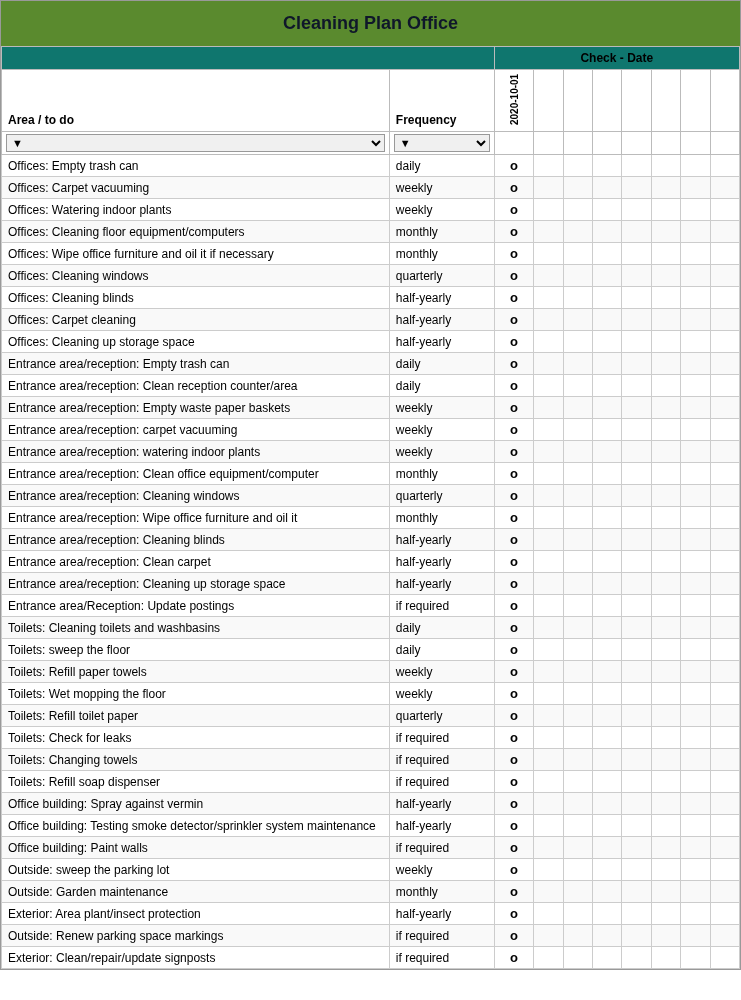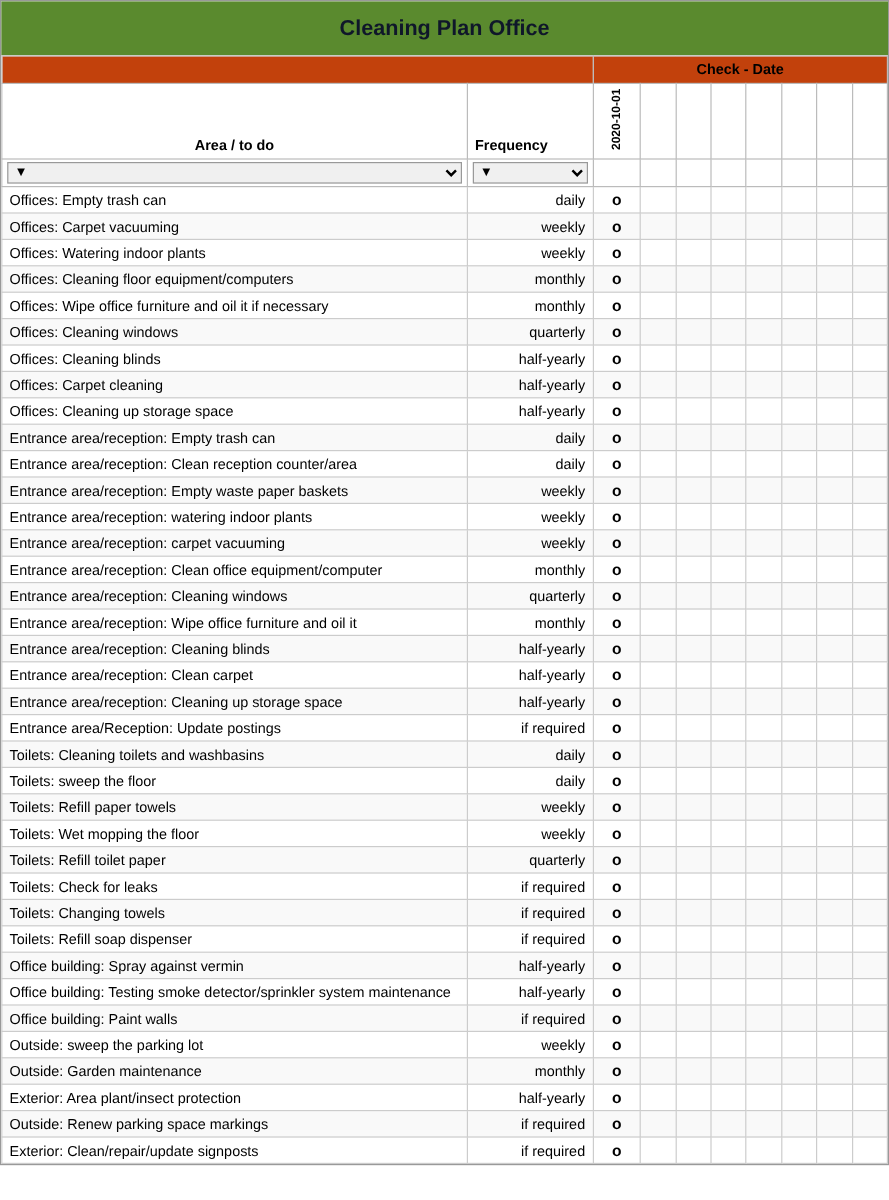--- a/index.html
+++ b/index.html
@@ -30,39 +30,39 @@
       width: 100%;
       border-collapse: collapse;
       table-layout: fixed;
     }
     col.area { width: 370px; }
     col.freq { width: 100px; }
     col.date-col { width: 38px; }
     col.check-col { width: 28px; }
 
     thead tr.check-header th {
-      background: #c2410c;
+      background: #0f766e;
       border: 1px solid #bbb;
       text-align: center;
       font-weight: bold;
       font-size: 12px;
       padding: 4px 2px;
     }
     thead tr.check-header th.check-date-label {
       text-align: center;
       font-weight: bold;
       font-size: 12px;
     }
     thead tr.col-header th {
       background: #fff;
       border: 1px solid #bbb;
       font-weight: bold;
       font-size: 12px;
       padding: 4px 6px;
-      text-align: center;
+      text-align: left;
       vertical-align: bottom;
     }
     thead tr.col-header th.freq-header {
       text-align: left;
     }
     thead tr.col-header th.date-rotated {
       text-align: center;
       vertical-align: bottom;
       padding: 2px;
       font-size: 10px;
@@ -95,21 +95,21 @@
       font-size: 12px;
       vertical-align: middle;
     }
     tbody tr td.check-cell {
       text-align: center;
       font-size: 13px;
       font-weight: bold;
       padding: 3px 2px;
     }
     tbody tr td.freq-cell {
-      text-align: right;
+      text-align: left;
       margin-left: 14px;
     }
     tbody tr:nth-child(even) { background: #f9f9f9; }
     tbody tr:nth-child(odd) { background: #fff; }
     .empty-check-cell {
       border: 1px solid #ccc;
     }
   </style>
 </head>
 <body>
@@ -309,33 +309,33 @@
             <td class="check-cell">o</td>
             <td class="empty-check-cell"></td>
             <td class="empty-check-cell"></td>
             <td class="empty-check-cell"></td>
             <td class="empty-check-cell"></td>
             <td class="empty-check-cell"></td>
             <td class="empty-check-cell"></td>
             <td class="empty-check-cell"></td>
           </tr>
           <tr>
+            <td>Entrance area/reception: carpet vacuuming</td>
+            <td class="freq-cell">weekly</td>
+            <td class="check-cell">o</td>
+            <td class="empty-check-cell"></td>
+            <td class="empty-check-cell"></td>
+            <td class="empty-check-cell"></td>
+            <td class="empty-check-cell"></td>
+            <td class="empty-check-cell"></td>
+            <td class="empty-check-cell"></td>
+            <td class="empty-check-cell"></td>
+          </tr>
+          <tr>
             <td>Entrance area/reception: watering indoor plants</td>
-            <td class="freq-cell">weekly</td>
-            <td class="check-cell">o</td>
-            <td class="empty-check-cell"></td>
-            <td class="empty-check-cell"></td>
-            <td class="empty-check-cell"></td>
-            <td class="empty-check-cell"></td>
-            <td class="empty-check-cell"></td>
-            <td class="empty-check-cell"></td>
-            <td class="empty-check-cell"></td>
-          </tr>
-          <tr>
-            <td>Entrance area/reception: carpet vacuuming</td>
             <td class="freq-cell">weekly</td>
             <td class="check-cell">o</td>
             <td class="empty-check-cell"></td>
             <td class="empty-check-cell"></td>
             <td class="empty-check-cell"></td>
             <td class="empty-check-cell"></td>
             <td class="empty-check-cell"></td>
             <td class="empty-check-cell"></td>
             <td class="empty-check-cell"></td>
           </tr>

